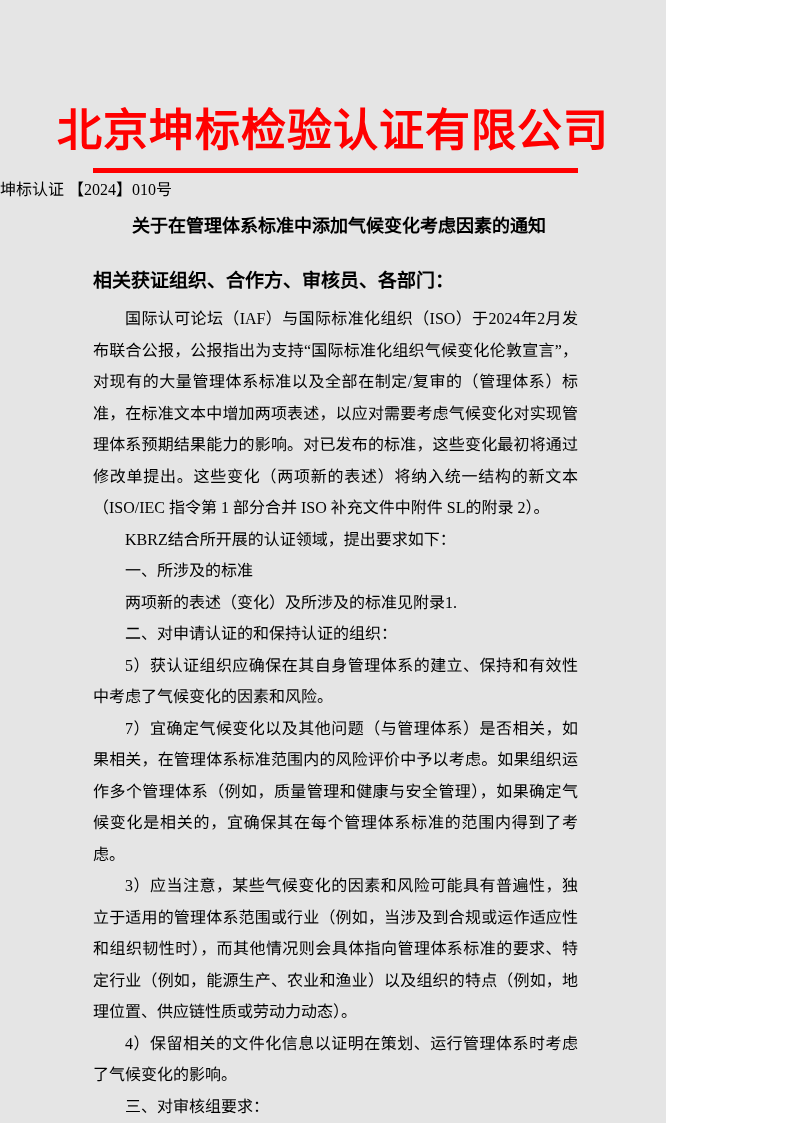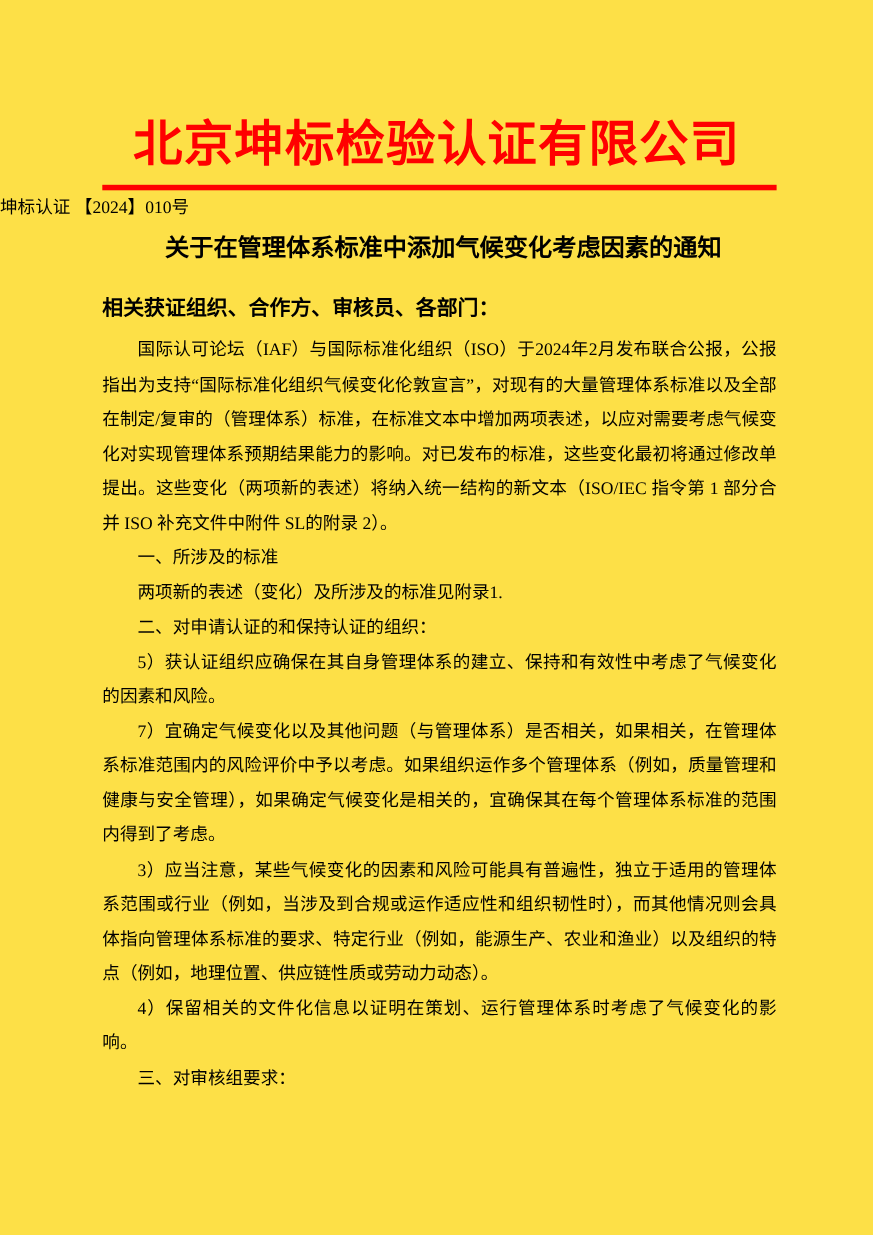--- a/index.html
+++ b/index.html
@@ -2,24 +2,24 @@
 <html lang="zh-CN"><head>
 <meta charset="utf-8">
 <style>
   html, body {
     margin: 0;
     padding: 0;
     background: #ffffff;
   }
   .page {
     position: relative;
-    width: 794px;
+    width: 666px;
     height: 1123px;
     margin: 0;
-    background: #fde047;
+    background: #e5e5e5;
     color: #000000;
     font-family: "Liberation Serif", "DejaVu Serif", serif;
     overflow: hidden;
     box-sizing: border-box;
   }
   .company-name {
     margin: 104px 0 0 0;
     text-align: center;
     color: #ff0000;
     font-size: 45px;
@@ -34,21 +34,21 @@
     background: #ff0000;
   }
   .doc-number {
     margin-top: 7px;
     font-size: 16px;
     line-height: 20px;
   }
   .doc-title {
     margin: 12px 0 0 12px;
     text-align: center;
-    font-size: 22px;
+    font-size: 18px;
     font-weight: bold;
     line-height: 28px;
   }
   .body-block {
     margin: 16px 88px 0 93px;
     text-align: justify;
   }
   .salutation {
     margin: 29px 0 0 0;
     font-size: 19px;
@@ -77,20 +77,21 @@
   <div class="doc-number">坤标认证 【2024】010号</div>
 
   <h2 class="doc-title">关于在管理体系标准中添加气候变化考虑因素的通知</h2>
 
   <div class="body-block">
 
     <p class="salutation">相关获证组织、合作方、审核员、各部门：</p>
 
     <div class="paras">
       <p class="para">国际认可论坛（IAF）与国际标准化组织（ISO）于2024年2月发布联合公报，公报指出为支持“国际标准化组织气候变化伦敦宣言”，对现有的大量管理体系标准以及全部在制定/复审的（管理体系）标准，在标准文本中增加两项表述，以应对需要考虑气候变化对实现管理体系预期结果能力的影响。对已发布的标准，这些变化最初将通过修改单提出。这些变化（两项新的表述）将纳入统一结构的新文本（ISO/IEC 指令第 1 部分合并 ISO 补充文件中附件 SL的附录 2）。</p>
+      <p class="para">KBRZ结合所开展的认证领域，提出要求如下：</p>
       <p class="para">一、所涉及的标准</p>
       <p class="para">两项新的表述（变化）及所涉及的标准见附录1.</p>
       <p class="para">二、对申请认证的和保持认证的组织：</p>
       <p class="para">5）获认证组织应确保在其自身管理体系的建立、保持和有效性中考虑了气候变化的因素和风险。</p>
       <p class="para">7）宜确定气候变化以及其他问题（与管理体系）是否相关，如果相关，在管理体系标准范围内的风险评价中予以考虑。如果组织运作多个管理体系（例如，质量管理和健康与安全管理），如果确定气候变化是相关的，宜确保其在每个管理体系标准的范围内得到了考虑。</p>
       <p class="para">3）应当注意，某些气候变化的因素和风险可能具有普遍性，独立于适用的管理体系范围或行业（例如，当涉及到合规或运作适应性和组织韧性时），而其他情况则会具体指向管理体系标准的要求、特定行业（例如，能源生产、农业和渔业）以及组织的特点（例如，地理位置、供应链性质或劳动力动态）。</p>
       <p class="para">4）保留相关的文件化信息以证明在策划、运行管理体系时考虑了气候变化的影响。</p>
       <p class="para">三、对审核组要求：</p>
     </div>
 

